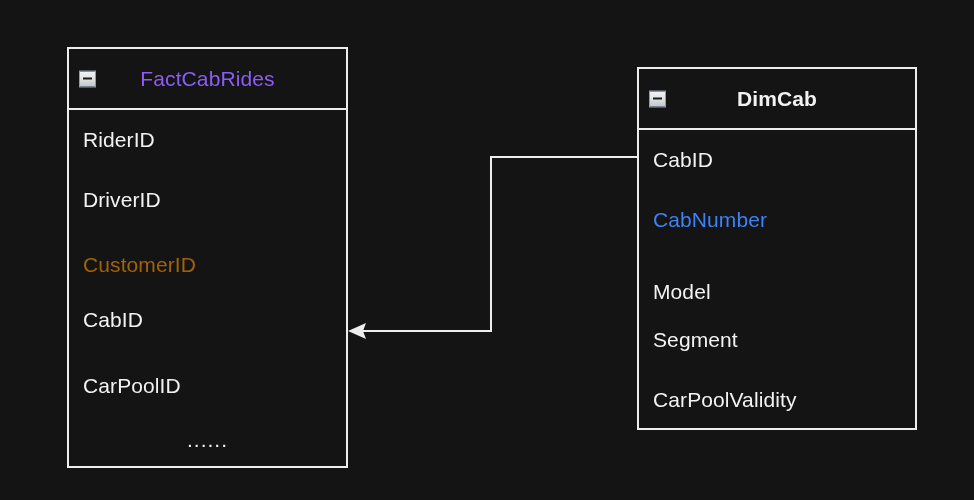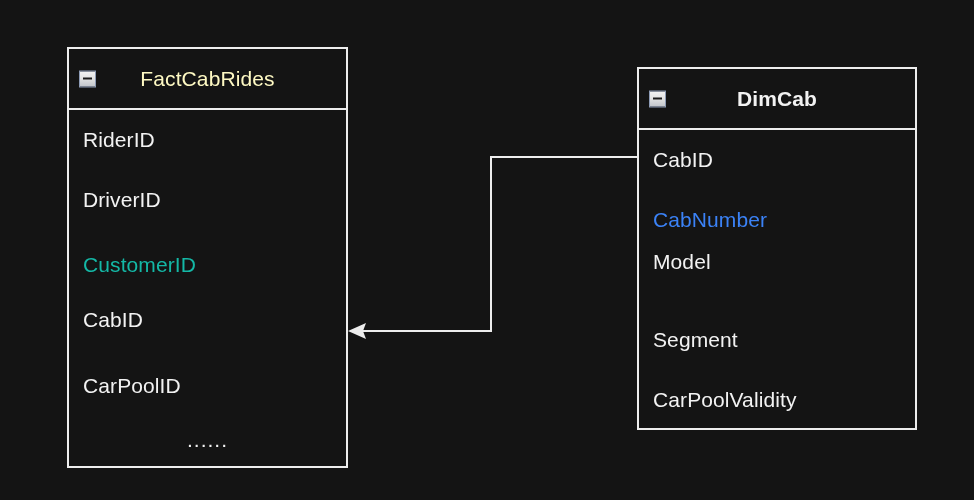--- a/index.html
+++ b/index.html
@@ -105,31 +105,31 @@
 </head>
 <body>
 
 <div id="canvas" style="width: 974px; height: 500px; background: rgb(20, 20, 20);">
 
   <div class="entity" id="entity-0" style="left: 67px; top: 47px; width: 281px; height: 421px; border-color: rgb(237, 237, 237);">
     <div class="entity-header" style="height: 61px; border-bottom-color: rgb(237, 237, 237);">
       <span class="collapse-icon">
         <span class="bar"></span>
       </span>
-      <span class="entity-title" style="color: #fef9c3; text-align: center;">FactCabRides</span>
+      <span class="entity-title" style="color: #8b5cf6; text-align: center;">FactCabRides</span>
     </div>
     <div class="entity-fields" style="height: 360px;">
       <div class="field-row" style="top:16px">
         <span class="field-label" style="color: rgb(242, 242, 242);">RiderID</span>
       </div>
       <div class="field-row" style="top:76px">
         <span class="field-label" style="color: rgb(242, 242, 242);">DriverID</span>
       </div>
       <div class="field-row" style="top:136px">
-        <span class="field-label" style="color: #14b8a6; margin-top: 10px;">CustomerID</span>
+        <span class="field-label" style="color: #a16207; margin-top: 10px;">CustomerID</span>
       </div>
       <div class="field-row" style="top:196px">
         <span class="field-label" style="color: rgb(242, 242, 242);">CabID</span>
       </div>
       <div class="field-row" style="top:256px">
         <span class="field-label" style="color: rgb(242, 242, 242); margin-top: 11px;">CarPoolID</span>
       </div>
       <div class="field-row ellipsis" style="top:316px">
         <span class="field-label" style="color: rgb(242, 242, 242);">......</span>
       </div>
@@ -143,21 +143,21 @@
       </span>
       <span class="entity-title" style="color: rgb(242, 242, 242); font-weight: bold;">DimCab</span>
     </div>
     <div class="entity-fields" style="height: 302px;">
       <div class="field-row" style="top:16px">
         <span class="field-label" style="color: rgb(242, 242, 242);">CabID</span>
       </div>
       <div class="field-row" style="top:76px">
         <span class="field-label" style="color: #3b82f6;">CabNumber</span>
       </div>
-      <div class="field-row" style="top:118px">
+      <div class="field-row" style="top:148px">
         <span class="field-label" style="color: rgb(242, 242, 242);">Model</span>
       </div>
       <div class="field-row" style="top:196px">
         <span class="field-label" style="color: rgb(242, 242, 242);">Segment</span>
       </div>
       <div class="field-row" style="top:256px">
         <span class="field-label" style="color: rgb(242, 242, 242);">CarPoolValidity</span>
       </div>
     </div>
   </div>

